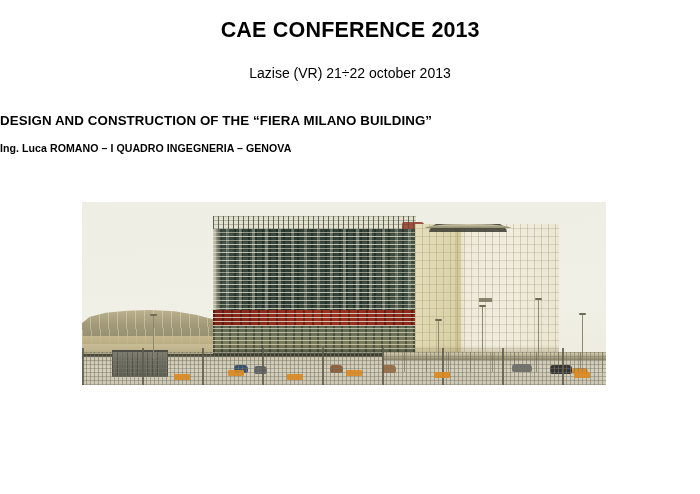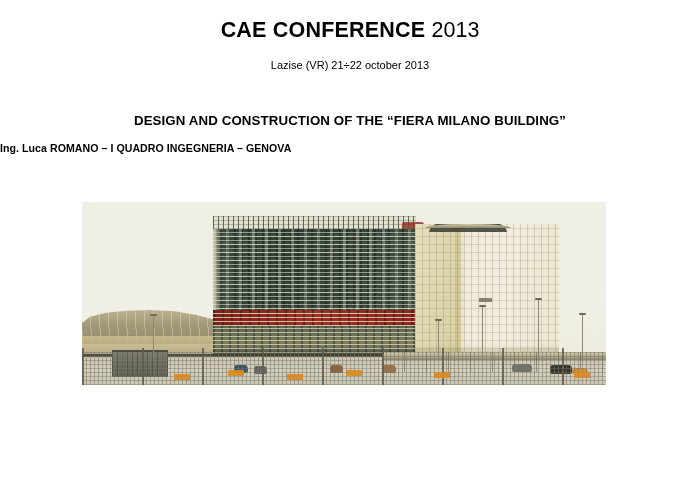--- a/index.html
+++ b/index.html
@@ -29,42 +29,42 @@
     left: 0;
     width: 700px;
     text-align: center;
     font-size: 21.5px;
     font-weight: bold;
     letter-spacing: 0.2px;
     line-height: 1.1;
     white-space: nowrap;
   }
   .conf-title .year {
-    font-weight: 400;
+    font-weight: 700;
     letter-spacing: 0px;
   }
 
   .conf-sub {
     position: absolute;
-    top: 59px;
+    top: 65px;
     left: 0;
     width: 700px;
     text-align: center;
-    font-size: 11px;
+    font-size: 14px;
     font-weight: normal;
     line-height: 1.2;
     white-space: nowrap;
   }
 
   .paper-title {
     position: absolute;
     top: 113px;
     left: 0;
     width: 700px;
-    text-align: center;
+    text-align: left;
     font-size: 13.3px;
     font-weight: bold;
     letter-spacing: 0.1px;
     line-height: 1.15;
     white-space: nowrap;
   }
 
   .author-line {
     position: absolute;
     top: 142px;

